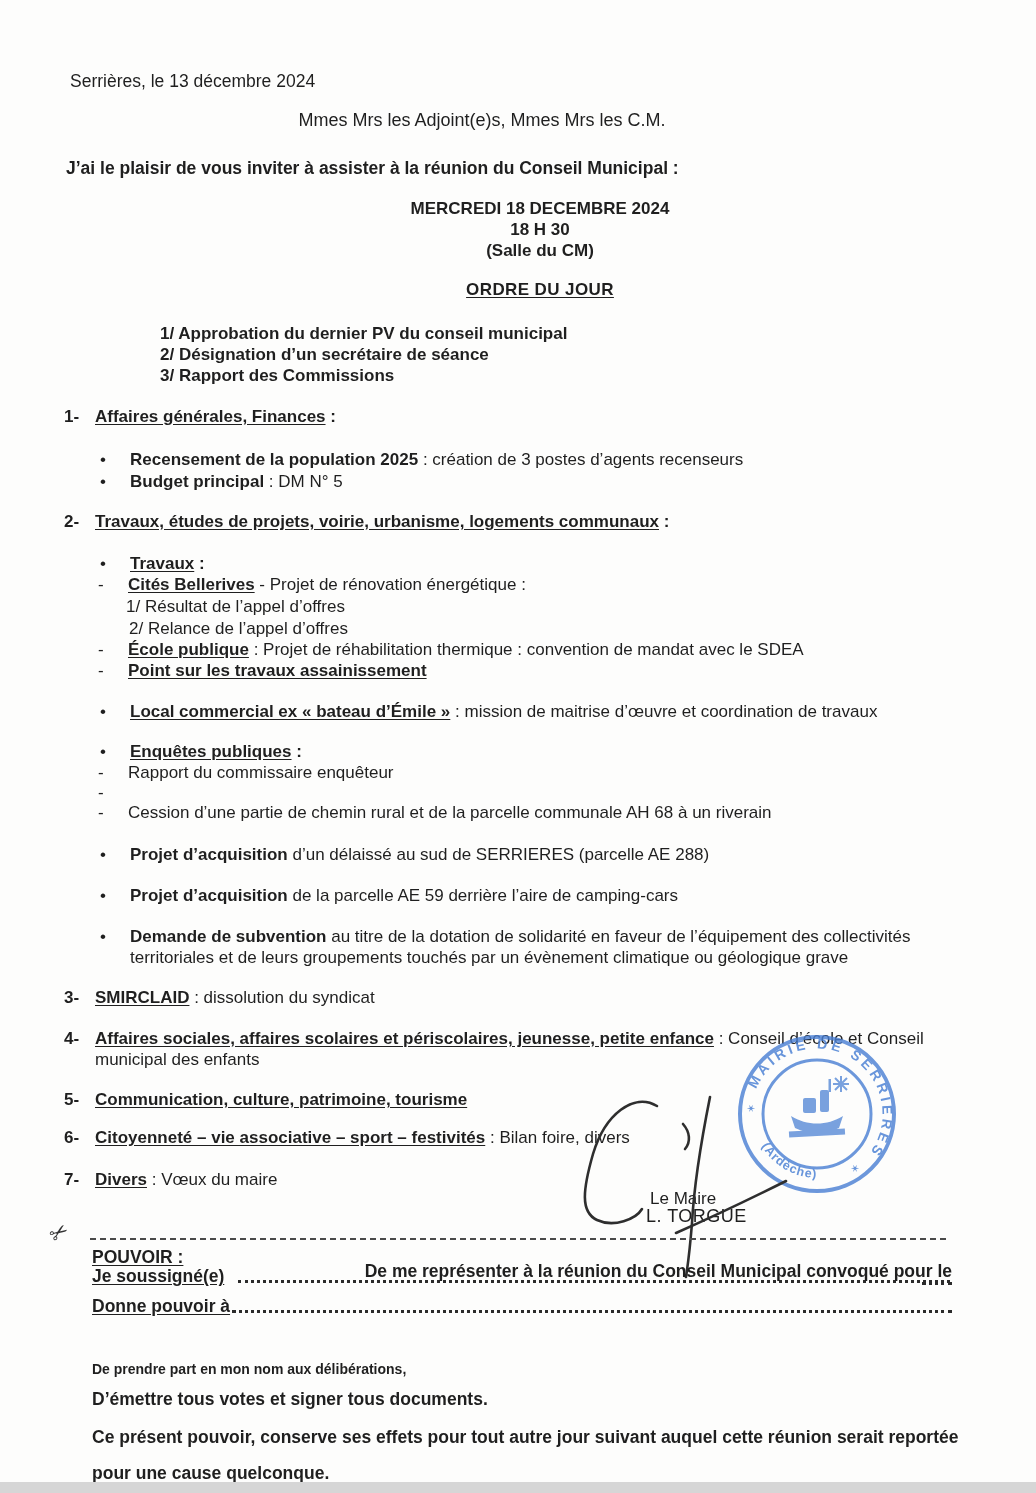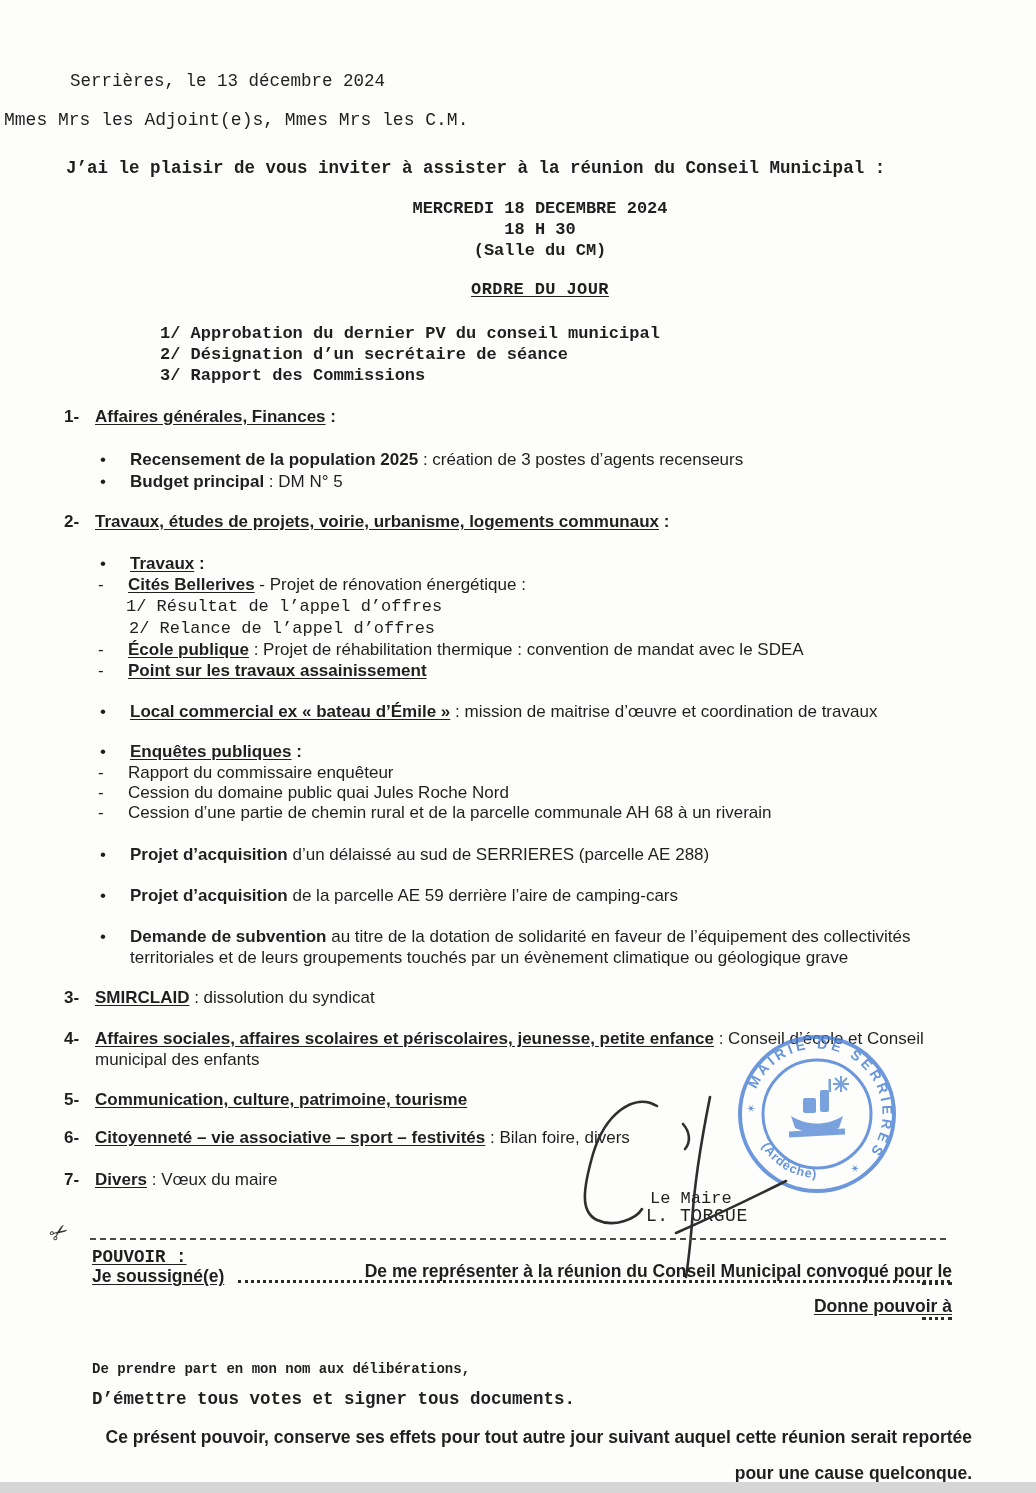--- a/index.html
+++ b/index.html
@@ -2,22 +2,22 @@
 <html lang="fr"><head>
 <meta charset="utf-8">
 <style>
   html,body{margin:0;padding:0;background:#ffffff;}
   .page{
     position:relative;width:1036px;height:1493px;background:#fdfdfc;
     font-family:"Liberation Sans","DejaVu Sans",sans-serif;
     font-size:17px;color:#1f1f1f;overflow:hidden;
   }
   .abs{position:absolute;}
-  .line{line-height:21px;white-space:nowrap;font-family:Liberation Mono, monospace;}
-  .b{font-weight:700;text-align:right;}
+  .line{line-height:21px;white-space:nowrap;}
+  .b{font-weight:700;}
   .u{text-decoration:underline;text-underline-offset:2px;}
   .ctr{left:40px;width:1000px;text-align:center;}
   
   .sec{position:absolute;line-height:21px;padding-left:31px;}
   .sec .mk{position:absolute;left:0;top:0;font-weight:700;}
   
   .li{position:absolute;line-height:21px;padding-left:33px;width:845px;}
   .li .mk{position:absolute;left:3px;top:0;}
   
   .prow{position:absolute;display:flex;align-items:flex-end;font-weight:700;line-height:21px;}
@@ -29,21 +29,21 @@
   .bottom-strip{position:absolute;left:0;right:0;bottom:0;height:11px;background:#d6d6d6;}
   .stamp{position:absolute;opacity:.92;}
   .sigsvg{position:absolute;}
 </style>
 </head>
 <body>
 
 <div class="page">
 
   <div class="abs line" style="left:70px;top:71px;font-size:17.5px;">Serrières, le 13 décembre 2024</div>
-  <div class="abs line" style="left:4px;top:110px;width:932px;text-align:left;font-size:18px;">Mmes Mrs les Adjoint(e)s, Mmes Mrs les C.M.</div>
+  <div class="abs line" style="left:16px;top:110px;width:932px;text-align:center;font-size:18px;">Mmes Mrs les Adjoint(e)s, Mmes Mrs les C.M.</div>
   <div class="abs line b" style="left:66px;top:158px;font-size:17.5px;">J’ai le plaisir de vous inviter à assister à la réunion du Conseil Municipal :</div>
 
   <div class="abs line b ctr" style="top:198px;">MERCREDI 18 DECEMBRE 2024</div>
   <div class="abs line b ctr" style="top:219px;">18 H 30</div>
   <div class="abs line b ctr" style="top:240px;">(Salle du CM)</div>
 
   <div class="abs line b u ctr" style="top:279px;letter-spacing:.4px;">ORDRE DU JOUR</div>
 
   <div class="abs line b" style="left:160px;top:323px;">1/ Approbation du dernier PV du conseil municipal</div>
   <div class="abs line b" style="left:160px;top:344px;">2/ Désignation d’un secrétaire de séance</div>
@@ -92,21 +92,20 @@
   <div class="li" style="left:97px;top:741px;">
     <span class="mk">•</span>
     <span><span class="b u">Enquêtes publiques</span><span class="b"> :</span></span>
   </div>
   <div class="li" style="left:95px;top:762px;">
     <span class="mk">-</span>
     <span>Rapport du commissaire enquêteur</span>
   </div>
   <div class="li" style="left:95px;top:782px;">
     <span class="mk">-</span>
-    <span>Cession du domaine public quai Jules Roche Nord</span>
   </div>
   <div class="li" style="left:95px;top:802px;">
     <span class="mk">-</span>
     <span>Cession d’une partie de chemin rural et de la parcelle communale AH 68 à un riverain</span>
   </div>
 
   <div class="li" style="left:97px;top:844px;">
     <span class="mk">•</span>
     <span><span class="b">Projet d’acquisition</span><span> d’un délaissé au sud de SERRIERES (parcelle AE 288)</span></span>
   </div>
@@ -176,21 +175,21 @@
 
   <span class="scissors" style="left:50px;top:1220px;">✂</span>
   <div class="cutline" style="left:90px;top:1238px;width:860px;"></div>
 
   <div class="abs line b u" style="left:92px;top:1247px;font-size:17.5px;">POUVOIR :</div>
 
   <div class="prow" style="left:92px;top:1266px;width:858px;font-size:17.5px;gap:12px;">
     <span class="lbl u">Je soussigné(e)</span>
     <span class="dotfill"></span>
   </div>
-  <div class="prow" style="left:92px;top:1296px;width:860px;font-size:17.5px;flex-direction:column;">
+  <div class="prow" style="left:92px;top:1296px;width:860px;font-size:17.5px;">
     <span class="lbl u">Donne pouvoir à </span>
     <span class="dotfill"></span>
   </div>
   <div class="prow" style="left:92px;top:1261px;width:860px;font-size:17.5px;flex-direction:column;">
     <span class="lbl">De me représenter à la réunion du Conseil Municipal convoqué pour le </span>
     <span class="dotfill"></span>
   </div>
   <div class="abs line b" style="left:92px;top:1359px;font-size:14px;">De prendre part en mon nom aux délibérations,</div>
   <div class="abs line b" style="left:92px;top:1389px;font-size:17.5px;">D’émettre tous votes et signer tous documents.</div>
   <div class="abs b" style="left:92px;top:1419px;width:880px;line-height:36px;font-size:17.5px;">Ce présent pouvoir, conserve ses effets pour tout autre jour suivant auquel cette réunion serait reportée pour une cause quelconque.</div>

